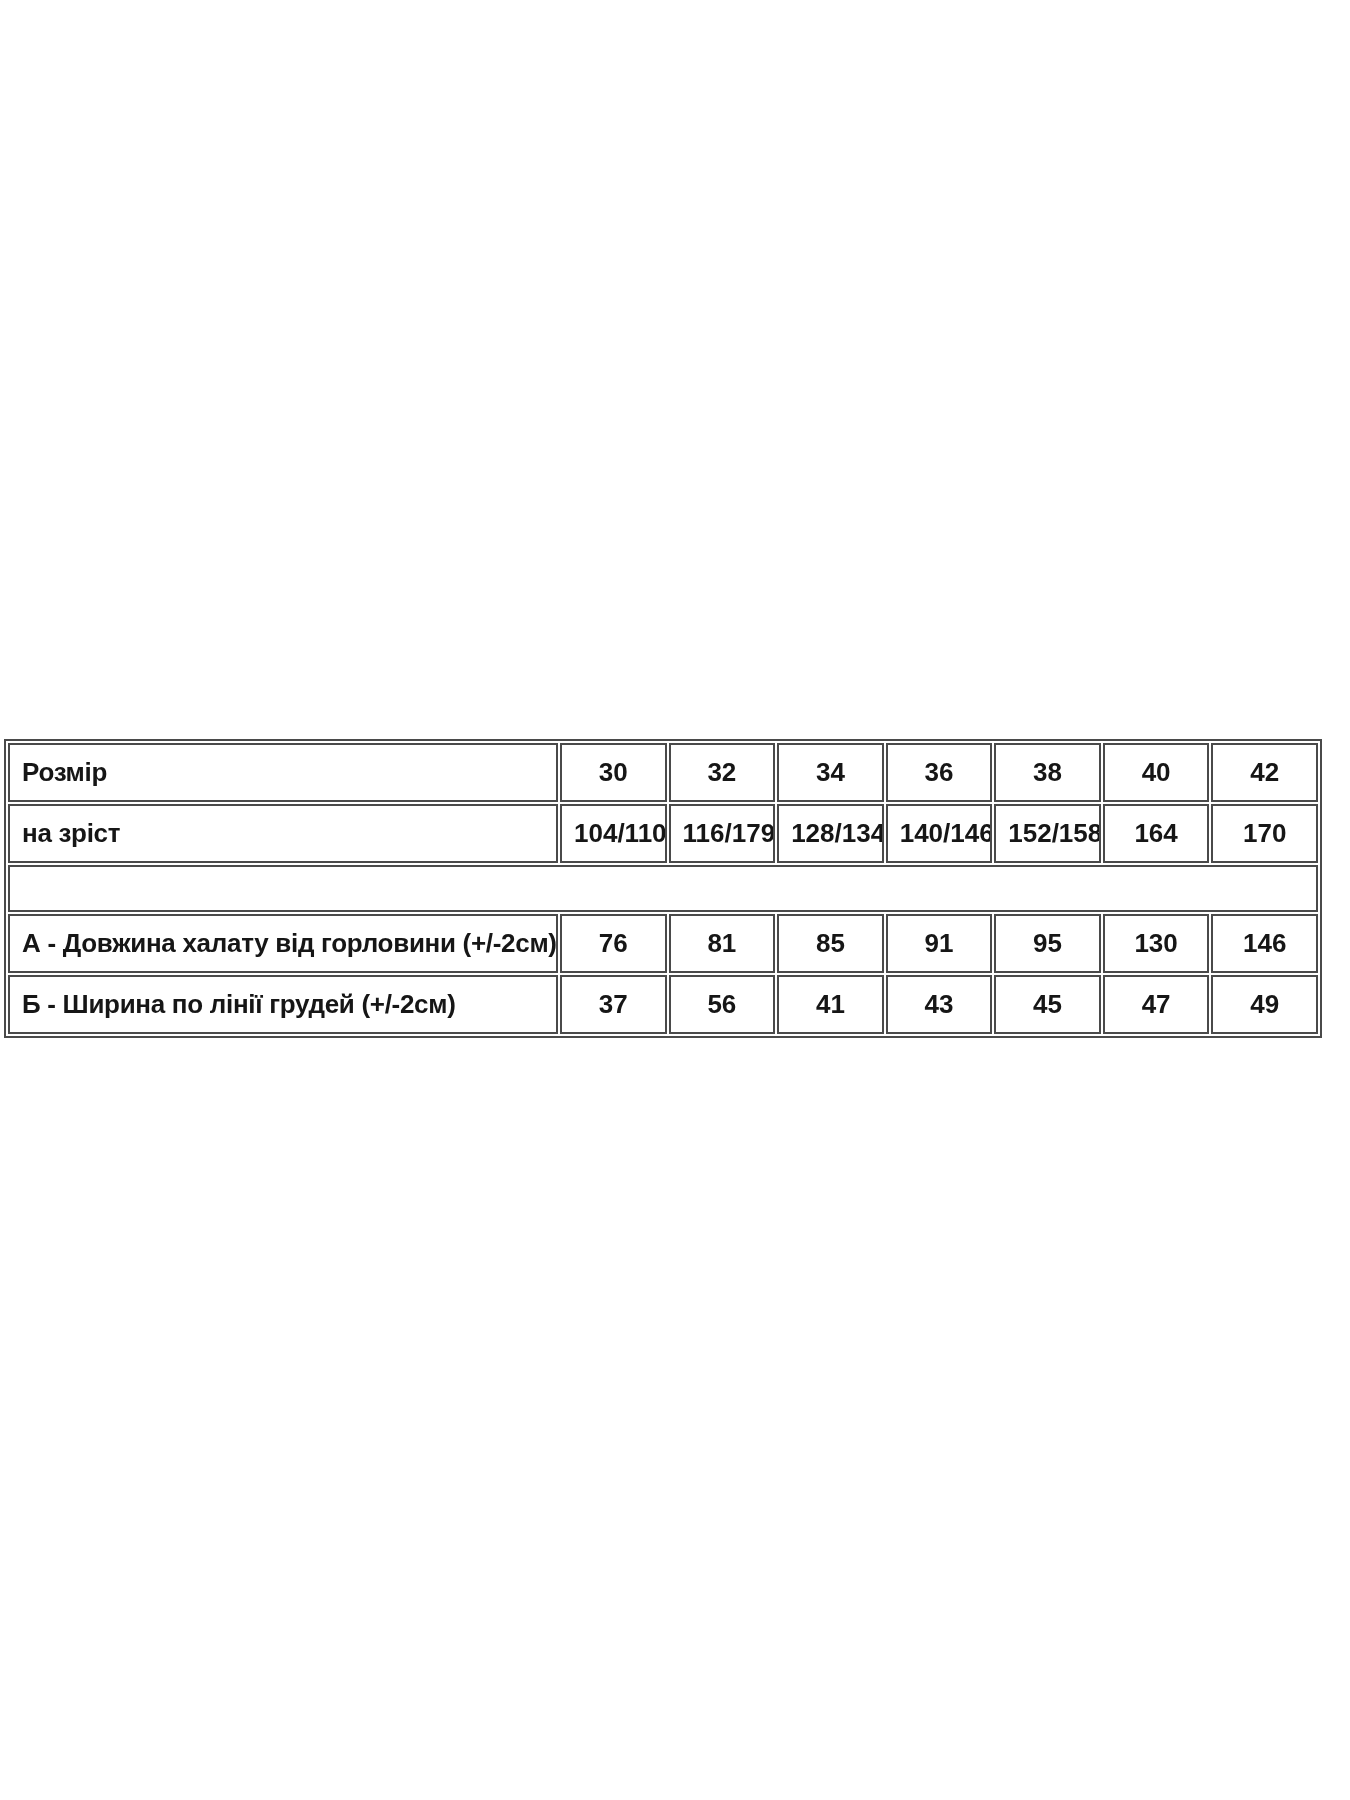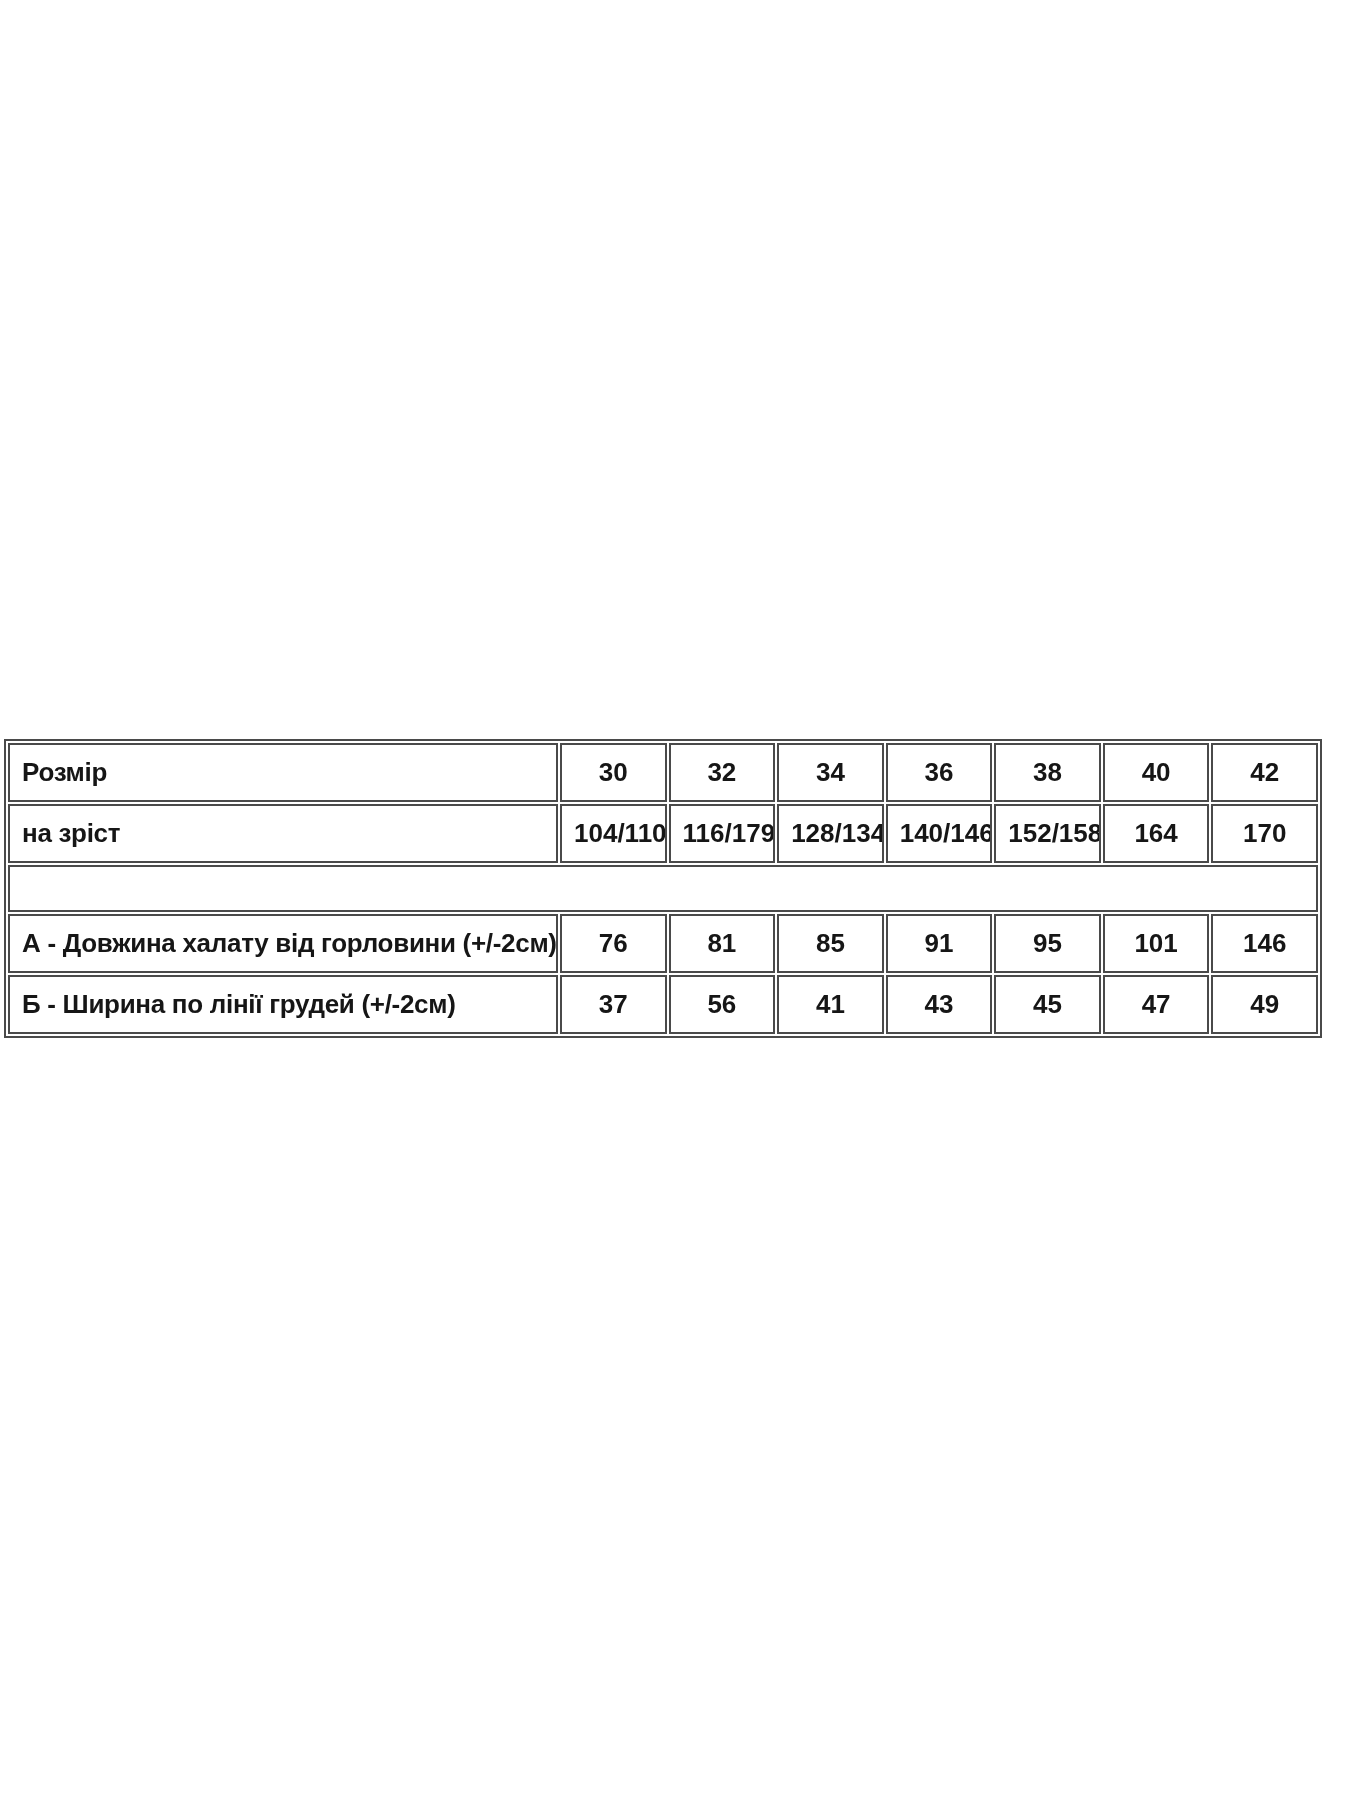--- a/index.html
+++ b/index.html
@@ -92,21 +92,21 @@
       <tr>
         <td class="spacer-cell" colspan="8"></td>
       </tr>
       <tr>
         <td class="label-cell">А - Довжина халату від горловини (+/-2см)</td>
         <td class="num-cell">76</td>
         <td class="num-cell">81</td>
         <td class="num-cell">85</td>
         <td class="num-cell">91</td>
         <td class="num-cell">95</td>
-        <td class="num-cell">101</td>
+        <td class="num-cell">130</td>
         <td class="num-cell">146</td>
       </tr>
       <tr>
         <td class="label-cell">Б - Ширина по лінії грудей (+/-2см)</td>
         <td class="num-cell">37</td>
         <td class="num-cell">56</td>
         <td class="num-cell">41</td>
         <td class="num-cell">43</td>
         <td class="num-cell">45</td>
         <td class="num-cell">47</td>

